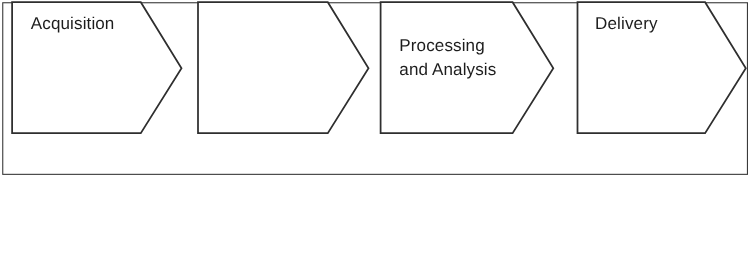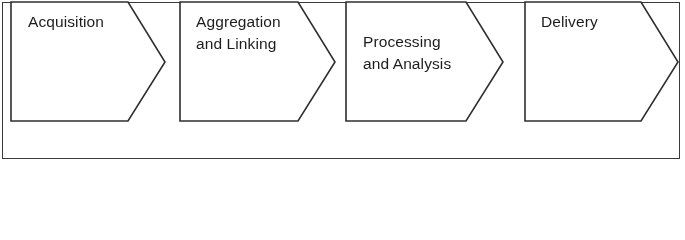--- a/index.html
+++ b/index.html
@@ -63,21 +63,19 @@
 
   <svg id="flow-svg" viewBox="0 0 685 163" xmlns="http://www.w3.org/2000/svg">
     <polygon class="chevron-shape" points="11,2 128,2 165,62 128,121 11,121"></polygon>
     <polygon class="chevron-shape" points="180,2 298,2 335,62 298,121 180,121"></polygon>
     <polygon class="chevron-shape" points="346,2 466,2 503,62 466,121 346,121"></polygon>
     <polygon class="chevron-shape" points="525,2 641,2 678,62 641,121 525,121"></polygon>
   </svg>
 
   <div class="stage-label" id="stage-label-0">Acquisition</div>
 
-  <div class="stage-label" id="stage-label-1">Aggregation
-and Linking</div>
 
   <div class="stage-label" id="stage-label-2">Processing
 and Analysis</div>
 
   <div class="stage-label" id="stage-label-3">Delivery</div>
 
 </div>
 
 </body></html>

